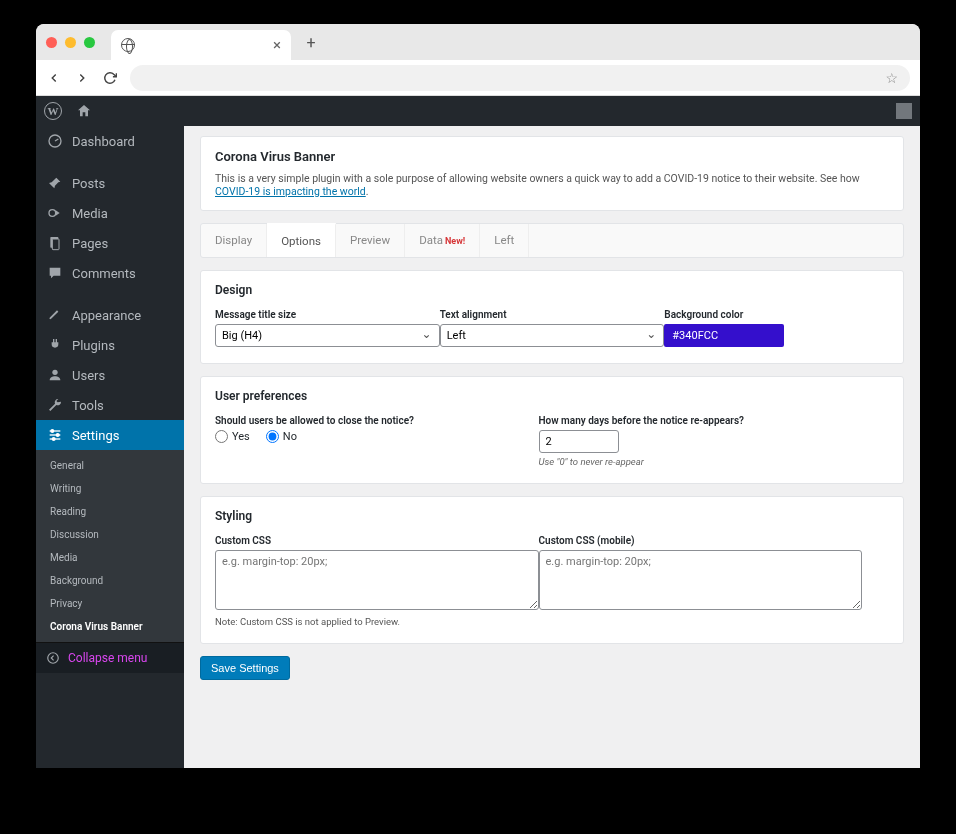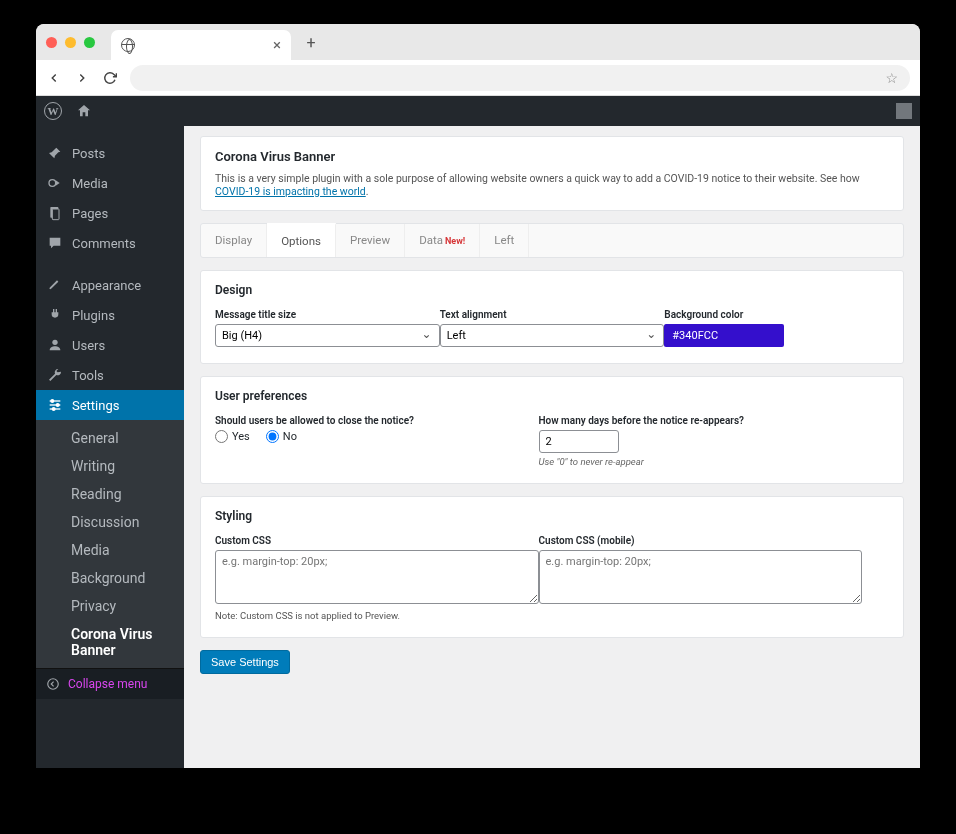--- a/index.html
+++ b/index.html
@@ -31,21 +31,21 @@
 .wp-logo::before{content:"W"; font-family: Georgia, serif;}
 .home-ic { color:#a0a5aa; font-size:14px;}
 .user-avatar { width:16px; height:16px; background:#72777c; }
 .wp-body { flex:1; display:flex; overflow:hidden;}
 .wp-sidebar { width:148px; background:#23282d; color:#eee; font-size:13px; overflow-y:auto;}
 .wp-sidebar .menu-item { display:flex; align-items:center; gap:8px; padding:7px 10px; color:#b4b9be; cursor:pointer; }
 .wp-sidebar .menu-item.active-parent { background:#0073aa; color:#fff; position:relative;}
 .wp-sidebar .menu-item.active-parent::after{content:""; position:absolute; right:-7px; top:50%; transform:translateY(-50%); border:7px solid transparent; border-right-color:#f0f0f1;}
 .wp-sidebar .menu-item .mi-icon { width:18px; display:flex; align-items:center; justify-content:center; font-size:15px;}
 .wp-sidebar .submenu { background:#32373c; padding:4px 0;}
-.wp-sidebar .submenu .sub-item { padding:6px 10px 6px 14px; color:#b4b9be; font-size:14px; cursor:pointer;margin-left:21px;}
+.wp-sidebar .submenu .sub-item { padding:6px 10px 6px 14px; color:#b4b9be; font-size:10px; cursor:pointer;}
 .wp-sidebar .submenu .sub-item.current { color:#fff; font-weight:600;}
 .wp-sidebar .sep { height:12px;}
 .wp-sidebar .collapse { display:flex; align-items:center; gap:8px; padding:8px 10px; color:#d946ef; background:#191e23; cursor:pointer; border-top:1px solid #111; font-size:12px;}
 .wp-content { flex:1; padding:10px 16px; overflow-y:auto; font-size:12px; color:#23282d;}
 .panel { background:#fff; border:1px solid #e2e4e7; border-radius:3px; margin-bottom:12px; }
 .panel-header { padding:12px 14px; }
 .panel-title { font-size:13px; font-weight:600; margin-bottom:8px;}
 .panel-desc { font-size:10.5px; color:#555;}
 .panel-desc a{ color:#0073aa; text-decoration:underline;}
 .tabs { display:flex; background:#f9f9f9; border:1px solid #e2e4e7; border-radius:3px; margin-bottom:12px; font-size:11.5px;}
@@ -60,21 +60,21 @@
 .field-label { font-size:10px; font-weight:600; margin-bottom:4px; display:block;}
 .field-input, .field-select, .field-textarea { width:100%; border:1px solid #8c8f94; border-radius:3px; padding:4px 6px; font-size:11px; font-family:inherit;}
 .field-select { appearance:none; background:#fff; padding-right:20px;}
 .select-wrap{ position:relative;}
 .select-wrap::after{content:"⌄"; position:absolute; right:8px; top:3px; color:#555; pointer-events:none; font-size:12px;}
 .bg-swatch { background:#340FCC; color:#fff; border:none; padding:5px 8px; font-size:11px; border-radius:2px; width:120px;}
 .radio-row { display:flex; gap:16px; font-size:11px; margin-top:4px;}
 .radio-opt { display:flex; gap:4px; align-items:center;}
 .help-text { font-size:9.5px; font-style:italic; color:#666; margin-top:3px;}
 .note-text { font-size:9.5px; color:#555; margin-top:3px;}
-.field-textarea { height:54px; resize:vertical;}
+.field-textarea { height:60px; resize:vertical;}
 .save-btn { background:#007cba; color:#fff; border:1px solid #006a9e; border-radius:3px; padding:5px 10px; font-size:11px; cursor:pointer;}
 svg { display:block; }
 </style>
 </head>
 <body>
 
 <div class="browser-window">
   <div class="browser-chrome">
     <div class="tab-bar">
       <div class="traffic-lights">
@@ -121,20 +121,29 @@
               <path d="M12 3l9 8h-3v9h-4v-6H10v6H6v-9H3z"></path>
             </svg>
           </span>
       </div>
       <div class="right">
         <div class="user-avatar"></div>
       </div>
     </div>
     <div class="wp-body">
       <div class="wp-sidebar">
+        <div class="menu-item">
+            <span class="mi-icon">
+              <svg width="16" height="16" viewBox="0 0 24 24" fill="#a0a5aa">
+                <circle cx="12" cy="12" r="9" fill="none" stroke="#a0a5aa" stroke-width="2"></circle>
+                <path d="M12 12 L17 9" stroke="#a0a5aa" stroke-width="2"></path>
+              </svg>
+            </span>
+            <span>Dashboard</span>
+          </div>
         <div class="sep"></div>
         <div class="menu-item">
             <span class="mi-icon">
               <svg width="16" height="16" viewBox="0 0 24 24" fill="#a0a5aa">
                 <path d="M14 4l6 6-3 1-5 5-1 4-4-4-4 4 4-4-4-4 4-1 5-5z"></path>
               </svg>
             </span>
             <span>Posts</span>
           </div>
         <div class="menu-item">

